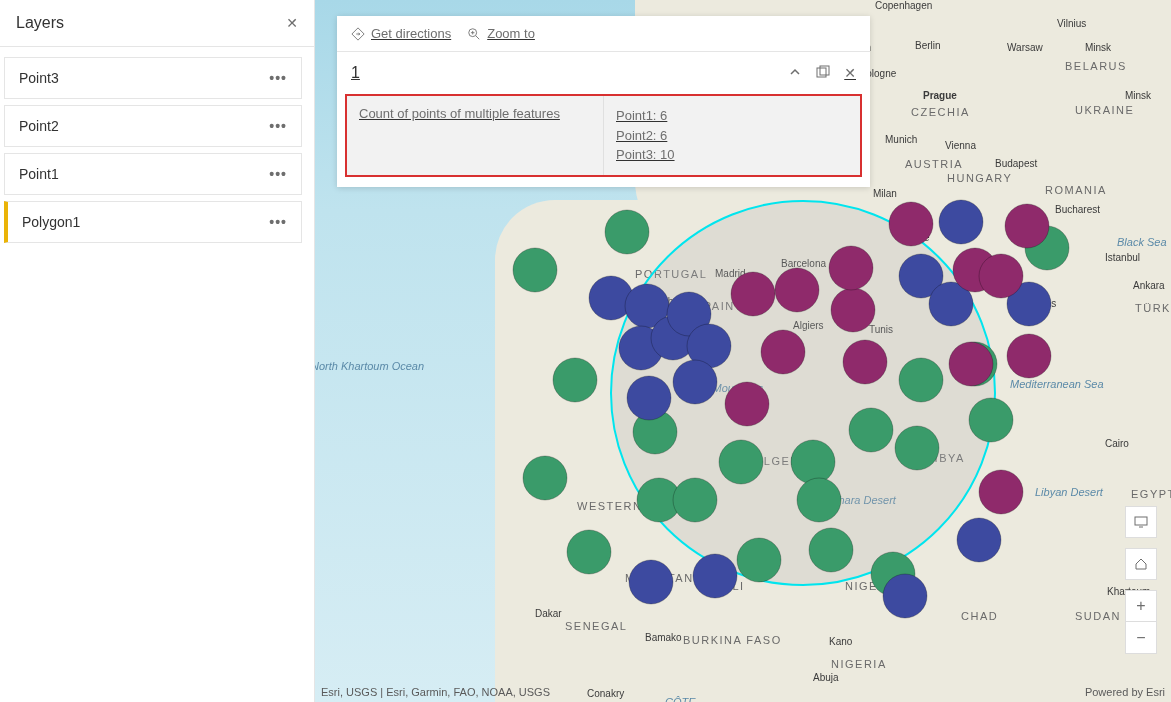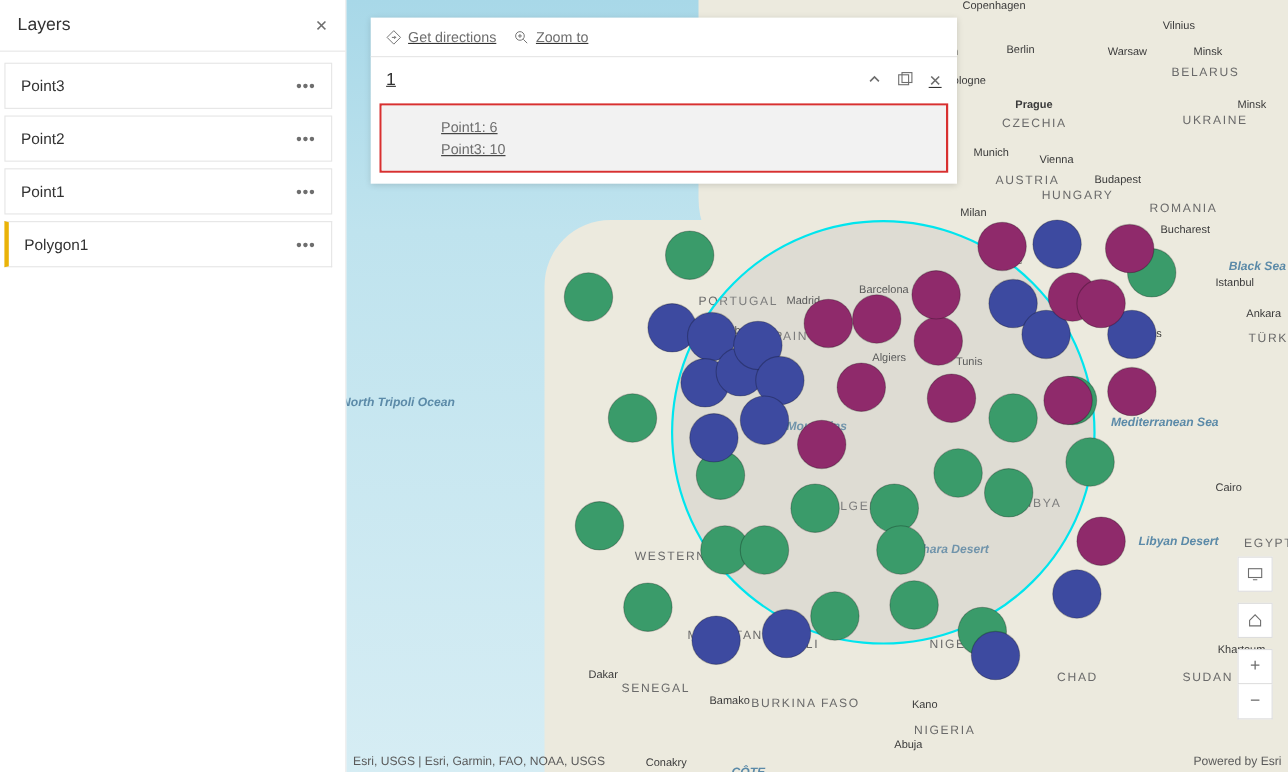--- a/index.html
+++ b/index.html
@@ -15,34 +15,34 @@
 .layer-name { font-size: 14px; color: #323232; }
 .more-icon { color: #6e6e6e; letter-spacing: 1px; font-weight: bold; cursor: pointer; }
 .add-row { display: flex; justify-content: center; margin-top: 14px; gap: 0; }
 .add-btn { display: flex; align-items: center; gap: 6px; border: 1px solid #0079c1; color: #0079c1; background: #fff; padding: 7px 18px; cursor: pointer; font-size: 14px; }
 .add-chev { border: 1px solid #0079c1; border-left: none; color: #0079c1; background: #fff; padding: 7px 10px; cursor: pointer; }
 .map-area { flex: 1; position: relative; background: linear-gradient(180deg, #a8d8e8 0%, #bfe3ee 30%, #d6edf4 100%); overflow: hidden; }
 .map-labels { position: absolute; inset: 0; }
 .map-label { position: absolute; font-size: 11px; color: #5a5a5a; white-space: nowrap; }
 .map-label.country { font-size: 11px; letter-spacing: 1.5px; color: #6a6a6a; text-transform: uppercase; }
 .map-label.city { font-size: 10px; color: #3a3a3a; }
-.map-label.sea { font-style: italic; color: #5b8aa8; font-weight: bold; }
+.map-label.sea { font-style: italic; color: #5b8aa8; }
 .land { position: absolute; background: #eceade; }
 .popup { position: absolute; top: 16px; left: 22px; width: 533px; background: #fff; box-shadow: 0 1px 6px rgba(0,0,0,0.15); z-index: 50; text-decoration: underline; }
 .popup-toolbar { display: flex; align-items: center; gap: 16px; padding: 10px 14px; border-bottom: 1px solid #e5e5e5; }
 .tb-item { display: flex; align-items: center; gap: 6px; color: #6e6e6e; font-size: 13px; cursor: pointer; }
 .popup-header { display: flex; align-items: center; justify-content: space-between; padding: 12px 14px; }
 .popup-title { font-size: 16px; color: #323232; }
 .popup-actions { display: flex; gap: 14px; color: #6e6e6e; }
 .popup-actions span, .popup-actions button { cursor: pointer; background: none; border: none; color: #6e6e6e; font-size: 14px; }
 .popup-body { margin: 0 8px 10px 8px; border: 2px solid #d83030; }
 .attr-table { display: flex; background: #f2f2f2; }
 .attr-key { flex: 1; padding: 10px 12px; font-size: 13px; color: #6e6e6e; border-right: 1px solid #e0e0e0; }
 .attr-val { flex: 1; padding: 10px 12px; font-size: 13px; color: #6e6e6e; }
-.attr-val div { line-height: 1.5; margin-left: 42px; }
+.attr-val div { line-height: 1.5; }
 svg.points { position: absolute; inset: 0; z-index: 10; pointer-events: none; }
 .sel-circle { position: absolute; border: 2px solid #00e5ee; background: rgba(180,180,180,0.25); border-radius: 50%; z-index: 8; }
 .attrib { position: absolute; bottom: 4px; left: 6px; font-size: 11px; color: #5a5a5a; z-index: 30; }
 .attrib-right { position: absolute; bottom: 4px; right: 6px; font-size: 11px; color: #5a5a5a; z-index: 30; }
 .map-controls { position: absolute; right: 14px; bottom: 48px; display: flex; flex-direction: column; z-index: 30; }
 .ctrl-btn { width: 32px; height: 32px; background: #fff; border: 1px solid #ddd; display: flex; align-items: center; justify-content: center; cursor: pointer; color: #6e6e6e; font-size: 16px; }
 .ctrl-btn + .ctrl-btn { border-top: none; }
 .ctrl-gap { height: 10px; }
 </style>
 </head>
@@ -185,21 +185,21 @@
         <span class="map-label country" style="left: 530px; top: 580px;">NIGER</span>
         <span class="map-label country" style="left: 646px; top: 610px;">CHAD</span>
         <span class="map-label country" style="left: 760px; top: 610px;">SUDAN</span>
         <span class="map-label country" style="left: 516px; top: 658px;">NIGERIA</span>
         <span class="map-label country" style="left: 250px; top: 620px;">SENEGAL</span>
         <span class="map-label country" style="left: 368px; top: 634px;">BURKINA FASO</span>
         <span class="map-label country" style="left: 262px; top: 500px;">WESTERN SAHARA</span>
         <span class="map-label country" style="left: 310px; top: 572px;">MAURITANIA</span>
         <span class="map-label sea" style="left: 802px; top: 236px;">Black Sea</span>
         <span class="map-label sea" style="left: 695px; top: 378px;">Mediterranean Sea</span>
-        <span class="map-label sea" style="left: -4px; top: 360px;">North Tripoli Ocean</span>
+        <span class="map-label sea" style="left: -4px; top: 360px;">North Khartoum Ocean</span>
         <span class="map-label sea" style="left: 720px; top: 486px;">Libyan Desert</span>
         <span class="map-label sea" style="left: 510px; top: 494px;">Sahara Desert</span>
         <span class="map-label sea" style="left: 370px; top: 382px;">Atlas Mountains</span>
         <span class="map-label sea" style="left: 350px; top: 696px;">CÔTE</span>
       </div>
 
     <div class="popup">
       <div class="popup-toolbar">
         <div class="tb-item">
           <svg width="14" height="14" viewBox="0 0 16 16">
@@ -224,22 +224,24 @@
               </svg></button>
           <button><svg width="14" height="14" viewBox="0 0 14 14">
                 <rect x="1" y="3" width="9" height="9" fill="none" stroke="#6e6e6e"></rect>
                 <rect x="4" y="1" width="9" height="9" fill="none" stroke="#6e6e6e"></rect>
               </svg></button>
           <button>✕</button>
         </div>
       </div>
       <div class="popup-body">
         <div class="attr-table">
+          <div class="attr-key">Count of points of multiple features</div>
           <div class="attr-val" id="attr-val">
               <div>Point1: 6</div>
+              <div>Point2: 6</div>
               <div>Point3: 10</div>
             </div>
         </div>
       </div>
     </div>
 
     <div class="map-controls">
       <button class="ctrl-btn">
           <svg width="16" height="16" viewBox="0 0 16 16">
             <rect x="2" y="3" width="12" height="8" fill="none" stroke="#6e6e6e"></rect>

